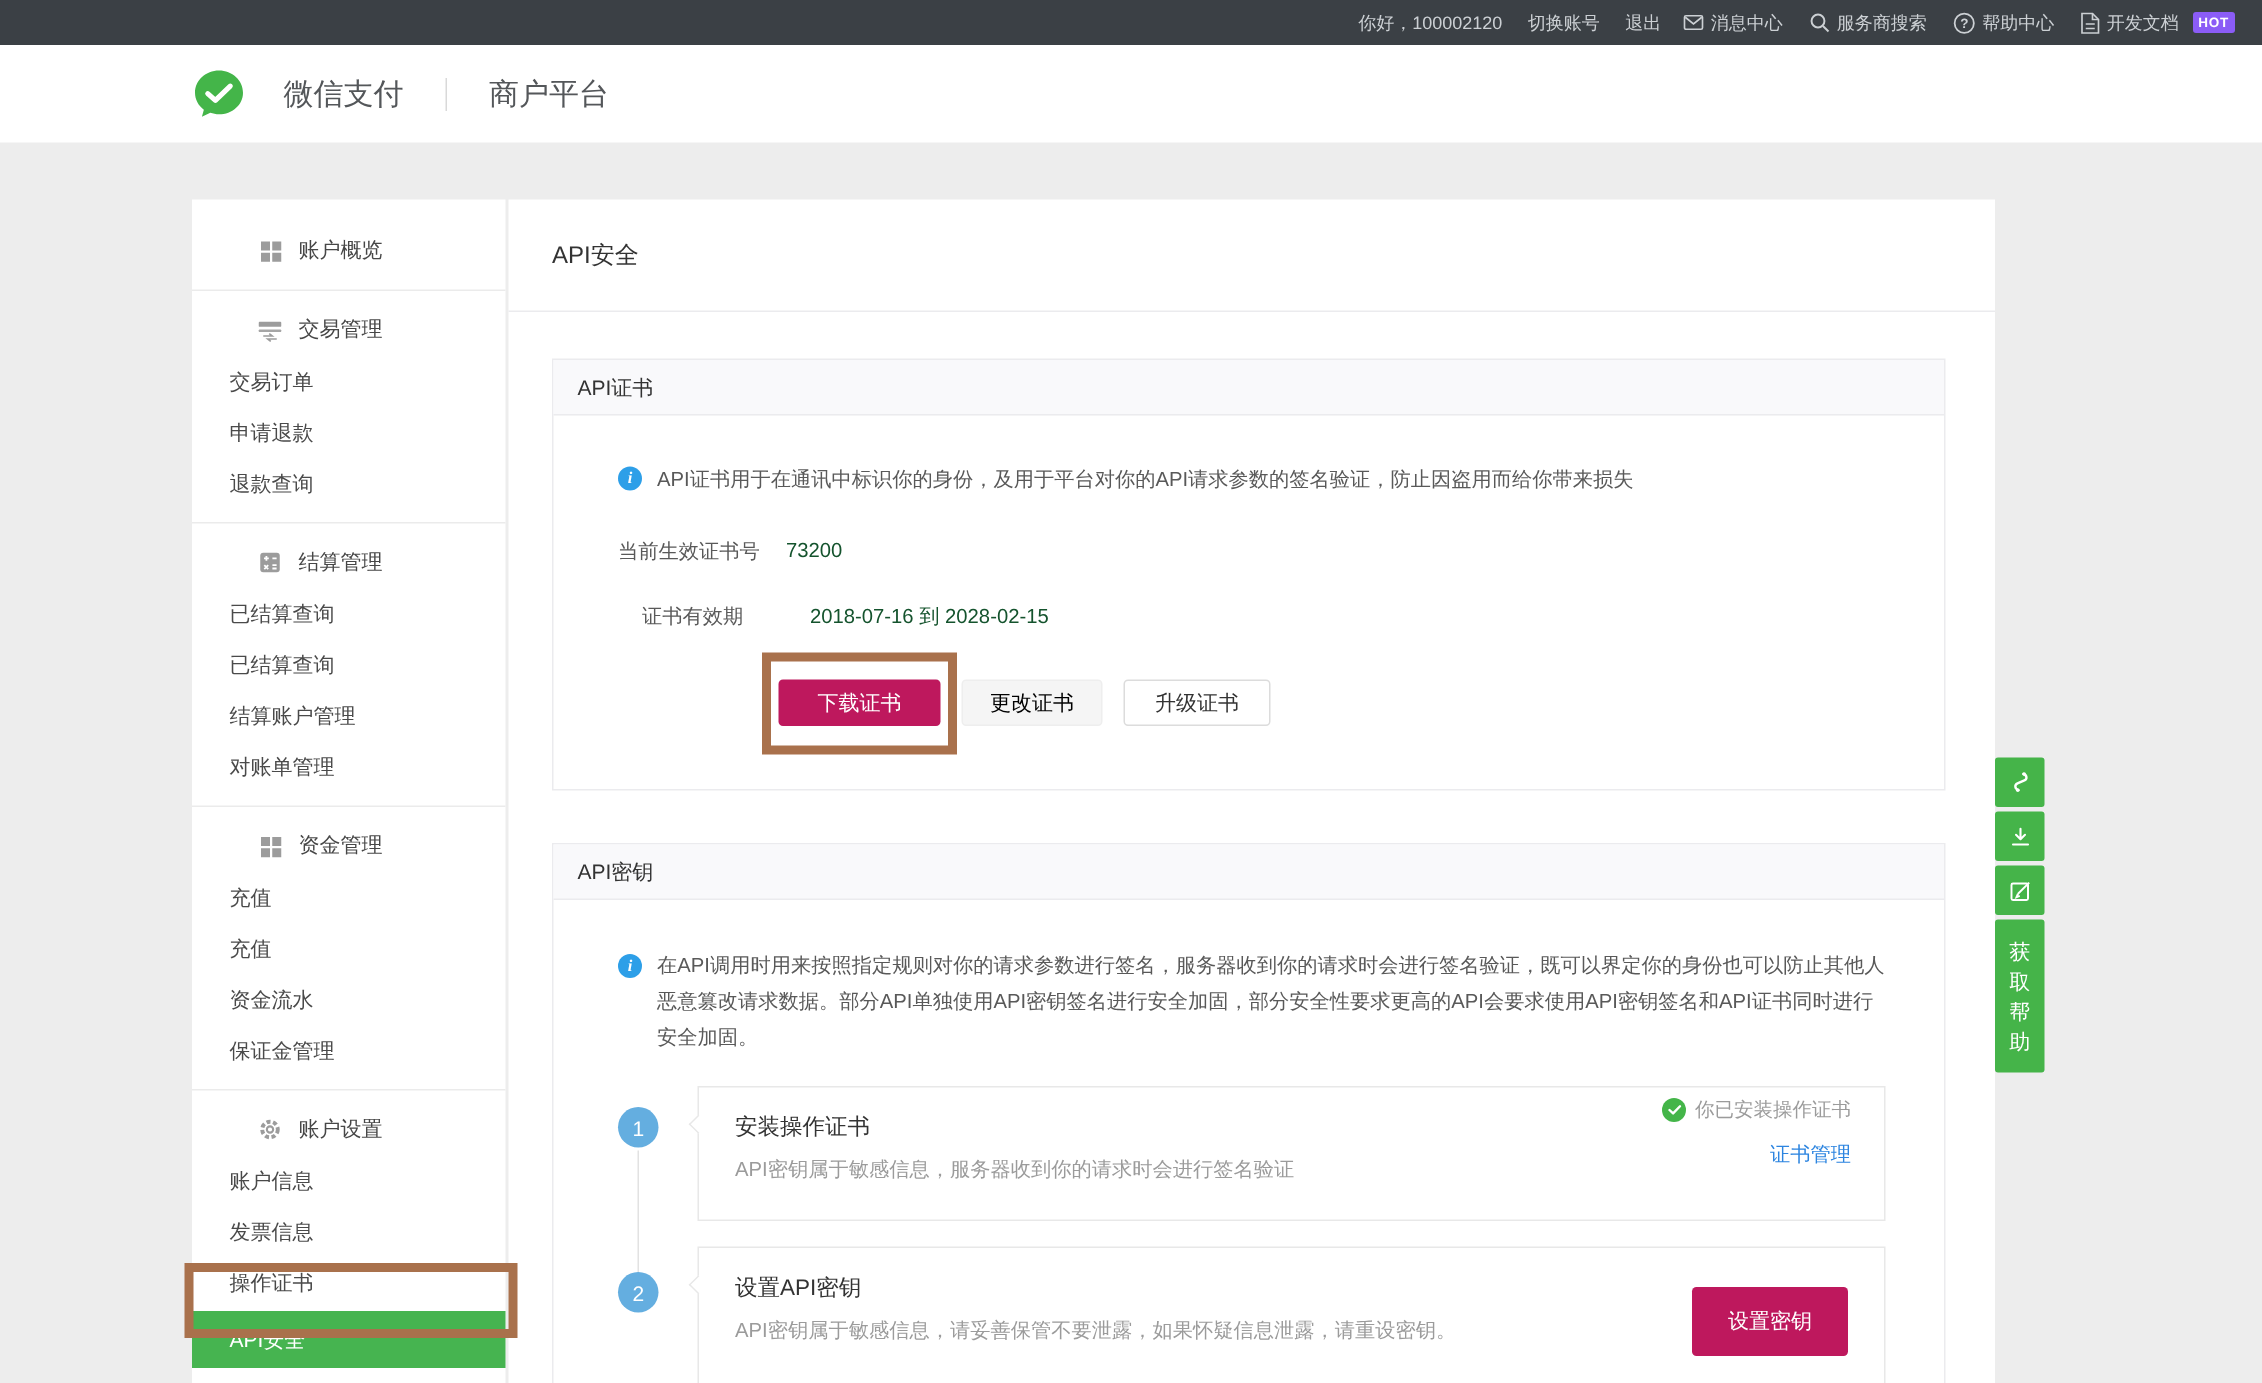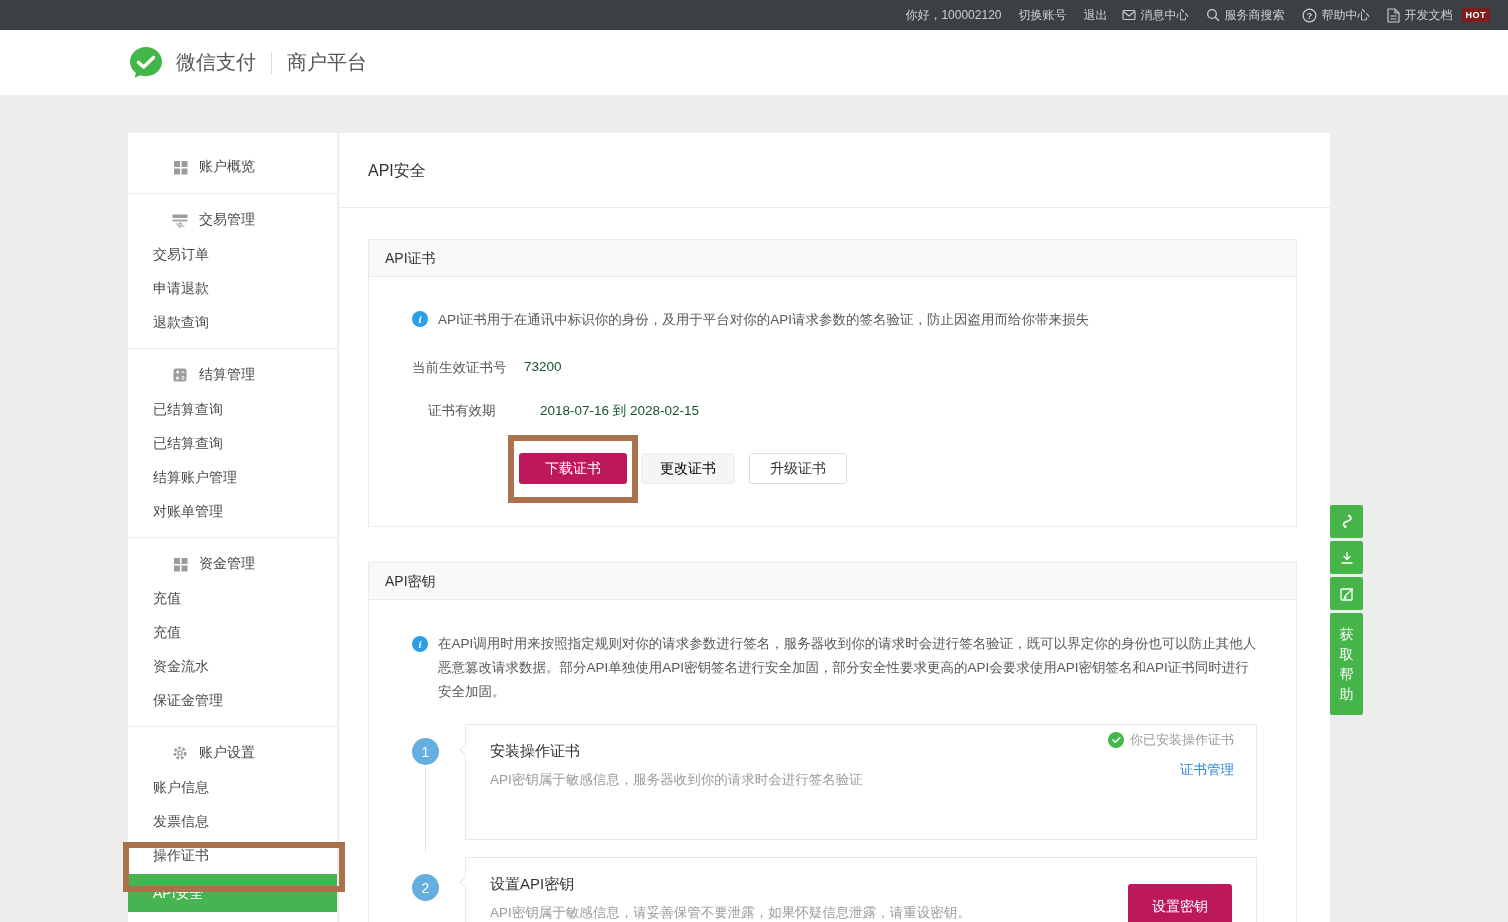--- a/index.html
+++ b/index.html
@@ -7,26 +7,26 @@
   body { font-family:"Liberation Sans","DejaVu Sans",sans-serif; }
   .canvas { position:relative; width:1508px; height:922px; background:#ededed; overflow:hidden; }
 
   
   .topbar { position:absolute; left:0; top:0; width:1508px; height:30px; background:#3b4045;
             display:flex; align-items:center; justify-content:flex-end; padding-right:18px;
             color:#ccd0d4; font-size:12px; }
   .topbar .tb-item { display:flex; align-items:center; gap:5px; margin-left:17px; cursor:pointer; white-space:nowrap; }
   .topbar .tb-text { margin-left:0; cursor:default; }
   .topbar .tb-sep { margin-left:14px; }
-  .hot-badge { background:#7f1d1d; color:#fff; font-size:9px; font-weight:bold; padding:2px 4px; border-radius:2px; margin-left:4px; letter-spacing:.5px; }
+  .hot-badge { background:#8b5cf6; color:#fff; font-size:9px; font-weight:bold; padding:2px 4px; border-radius:2px; margin-left:4px; letter-spacing:.5px; }
   .tb-ic { display:inline-flex; align-items:center; }
 
   
   .header { position:absolute; left:0; top:30px; width:1508px; height:65px; background:#fff;
-            display:flex; align-items:center; padding-left:128px; }
+            display:flex; align-items:center; padding-left:128px;gap:13px; }
   .logo-mark { display:inline-flex; }
   .brand { font-size:20px; color:#54575a; margin-left:12px; }
   .brand-divider { width:1px; height:22px; background:#d9d9d9; margin:0 15px; }
   .platform { font-size:20px; color:#54575a; }
 
   
   .sidebar { position:absolute; left:128px; top:133px; width:209px; height:789px; background:#fff; padding-top:8px; }
   .sb-section { padding:9px 0; border-bottom:1px solid #ebebeb; }
   .sb-section:last-child { border-bottom:0; }
   .sb-group { display:flex; align-items:center; height:34px; padding-left:44px; gap:11px;
@@ -64,21 +64,21 @@
   .key-info .info-ic { margin-top:4px; }
 
   .steps { margin-top:20px; position:relative; }
   .step-line { position:absolute; left:13px; top:43px; height:85px; border-left:1px solid #e2e2e2; }
   .step-row { display:flex; margin-bottom:17px; position:relative; }
   .step-circle { width:27px; height:27px; border-radius:50%; background:#64aee0; color:#fff; font-size:14px;
                  display:flex; align-items:center; justify-content:center; flex-shrink:0; margin-top:14px;
                  position:relative; z-index:2; }
   .step-row.second .step-circle { margin-top:17px; }
   .step-card { flex:1; margin-left:26px; border:1px solid #e8e8e8; background:#fff; position:relative;
-               padding:17px 24px 0 24px; height:116px; }
+               padding:17px 24px 0 24px; height:90px; }
   .step-row.second .step-card { height:96px; }
   .step-card::before { content:""; position:absolute; left:-5px; top:20px; width:8px; height:8px; background:#fff;
                        border-left:1px solid #e8e8e8; border-bottom:1px solid #e8e8e8; transform:rotate(45deg); }
   .step-title { font-size:15px; color:#333; }
   .step-desc { margin-top:10px; font-size:13.5px; color:#9b9b9b; }
   .step1-right { position:absolute; right:22px; top:6px; text-align:right; }
   .status-line { display:flex; align-items:center; gap:6px; color:#9b9b9b; font-size:13px; justify-content:flex-end; }
   .check-ic { width:16px; height:16px; border-radius:50%; background:#44b549; display:inline-flex; align-items:center; justify-content:center; }
   .cert-link { display:inline-block; margin-top:12px; color:#2d85e0; font-size:13.5px; cursor:pointer; }
   .btn-setkey { position:absolute; right:24px; top:26px; min-width:104px; height:46px; }

